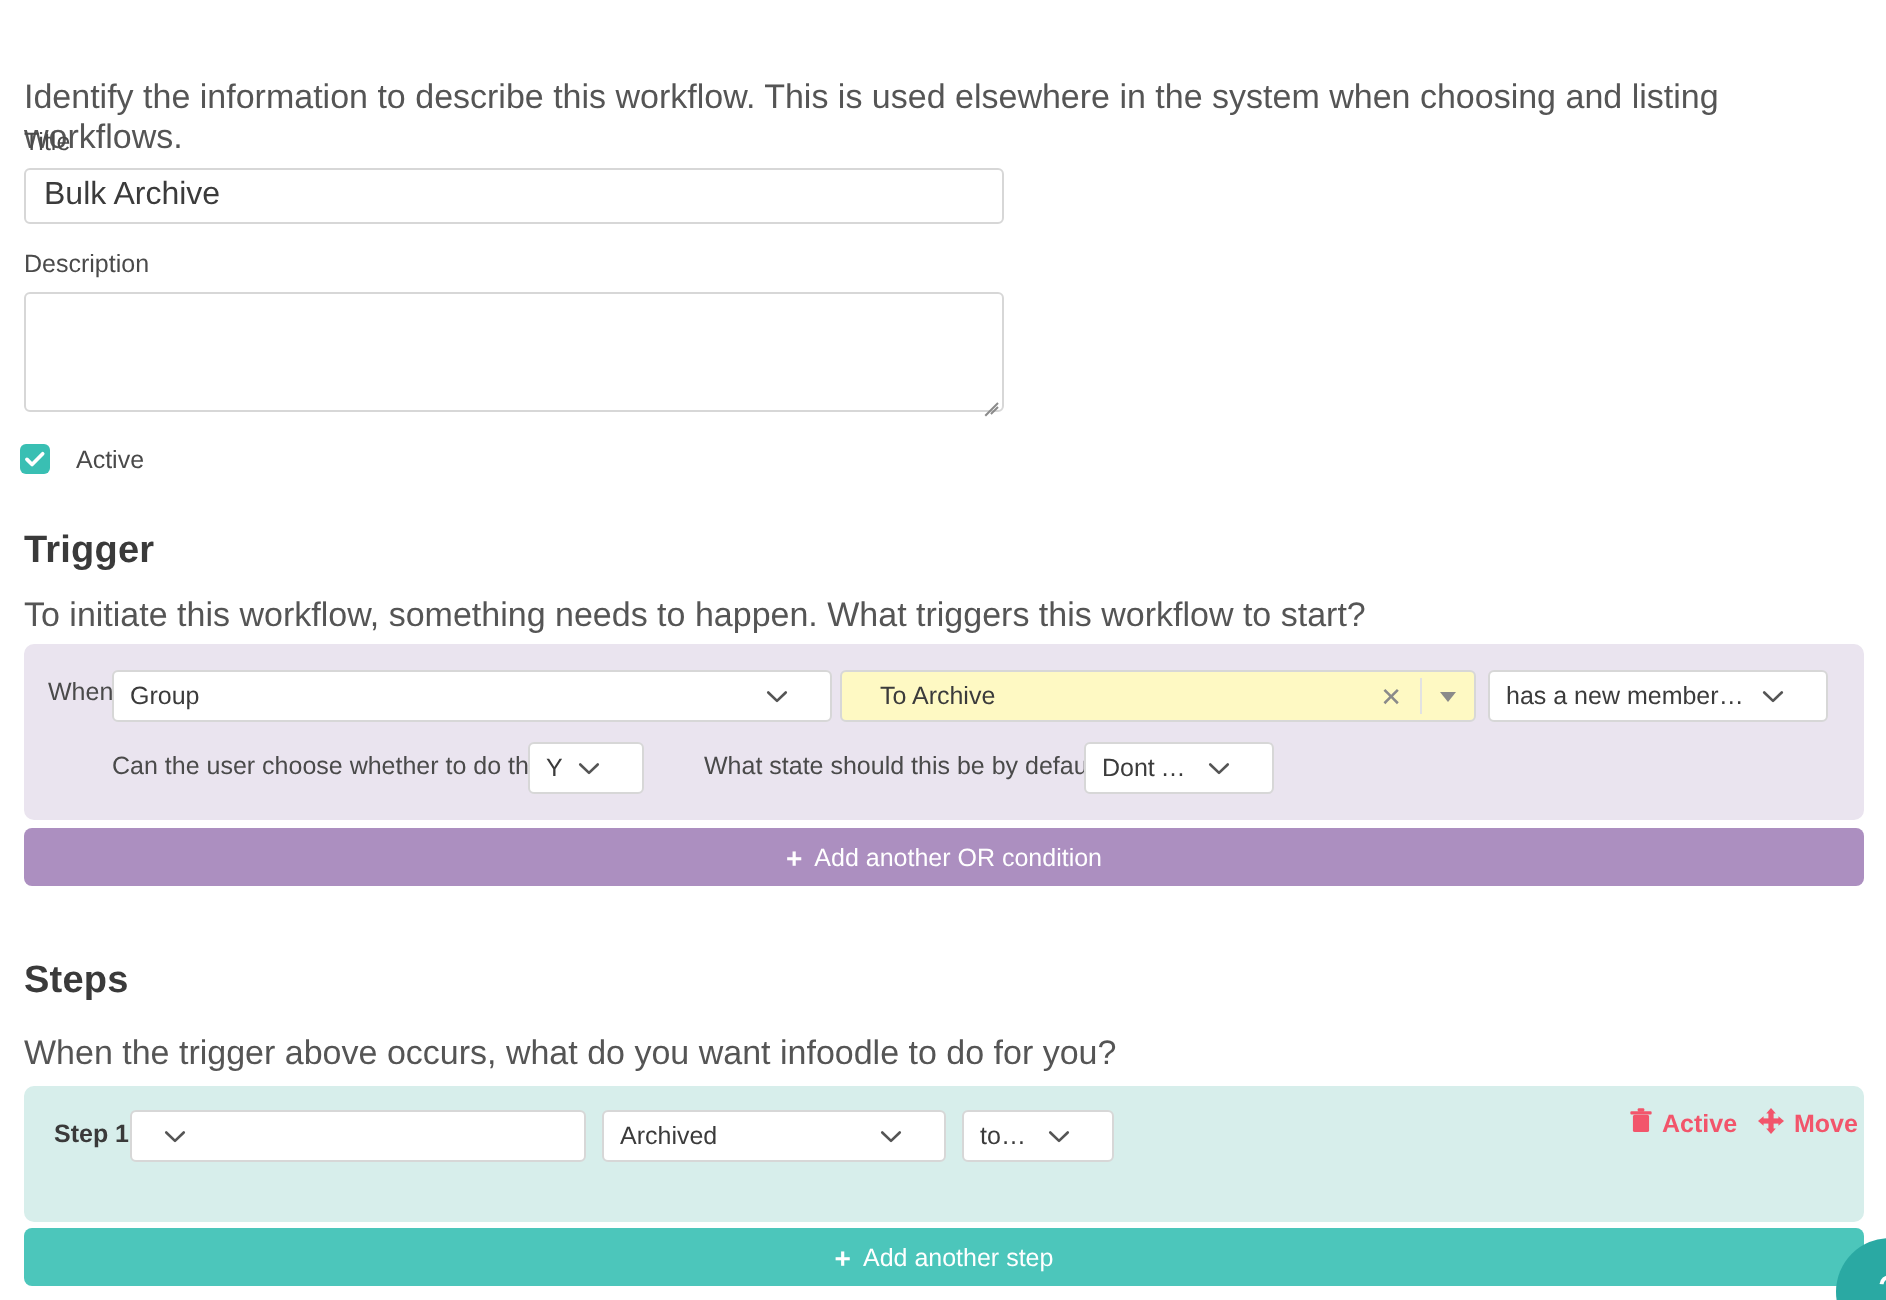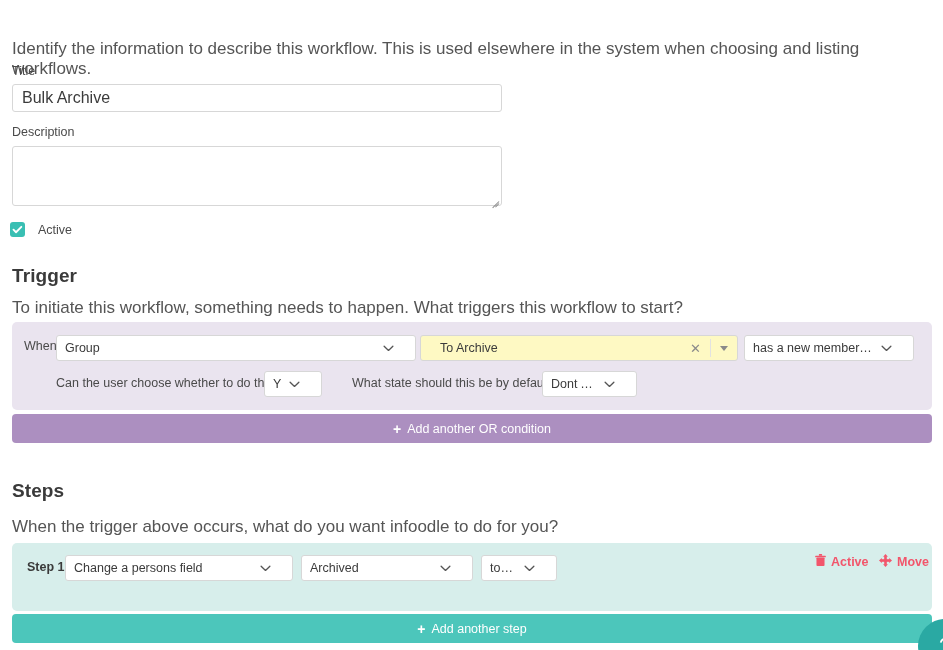--- a/index.html
+++ b/index.html
@@ -301,21 +301,20 @@
 
   <h2 class="section-title" id="steps-title">Steps</h2>
 
   <p class="section-desc" id="steps-desc">When the trigger above occurs, what do you want infoodle to do for you?</p>
 
   <div class="panel" id="steps-panel">
 
     <span style="position:absolute; left:15px; top:17px; font-size:12.5px; font-weight:bold; color:#3a3a3a;">Step 1.</span>
 
     <div class="sel" style="left:53px; top:12px; width:228px;">
-      <span class="val">Change a persons field</span>
       <span class="caret">
         <svg class="chev" width="11" height="7" viewBox="0 0 12 8" aria-hidden="true">
           <path d="M1 1.4 L6 6.2 L11 1.4" fill="none" stroke="#555" stroke-width="1.5" stroke-linecap="round" stroke-linejoin="round"></path>
         </svg>
       </span>
     </div>
 
     <div class="sel" style="left:289px; top:12px; width:172px;">
       <span class="val">Archived</span>
       <span class="caret">

